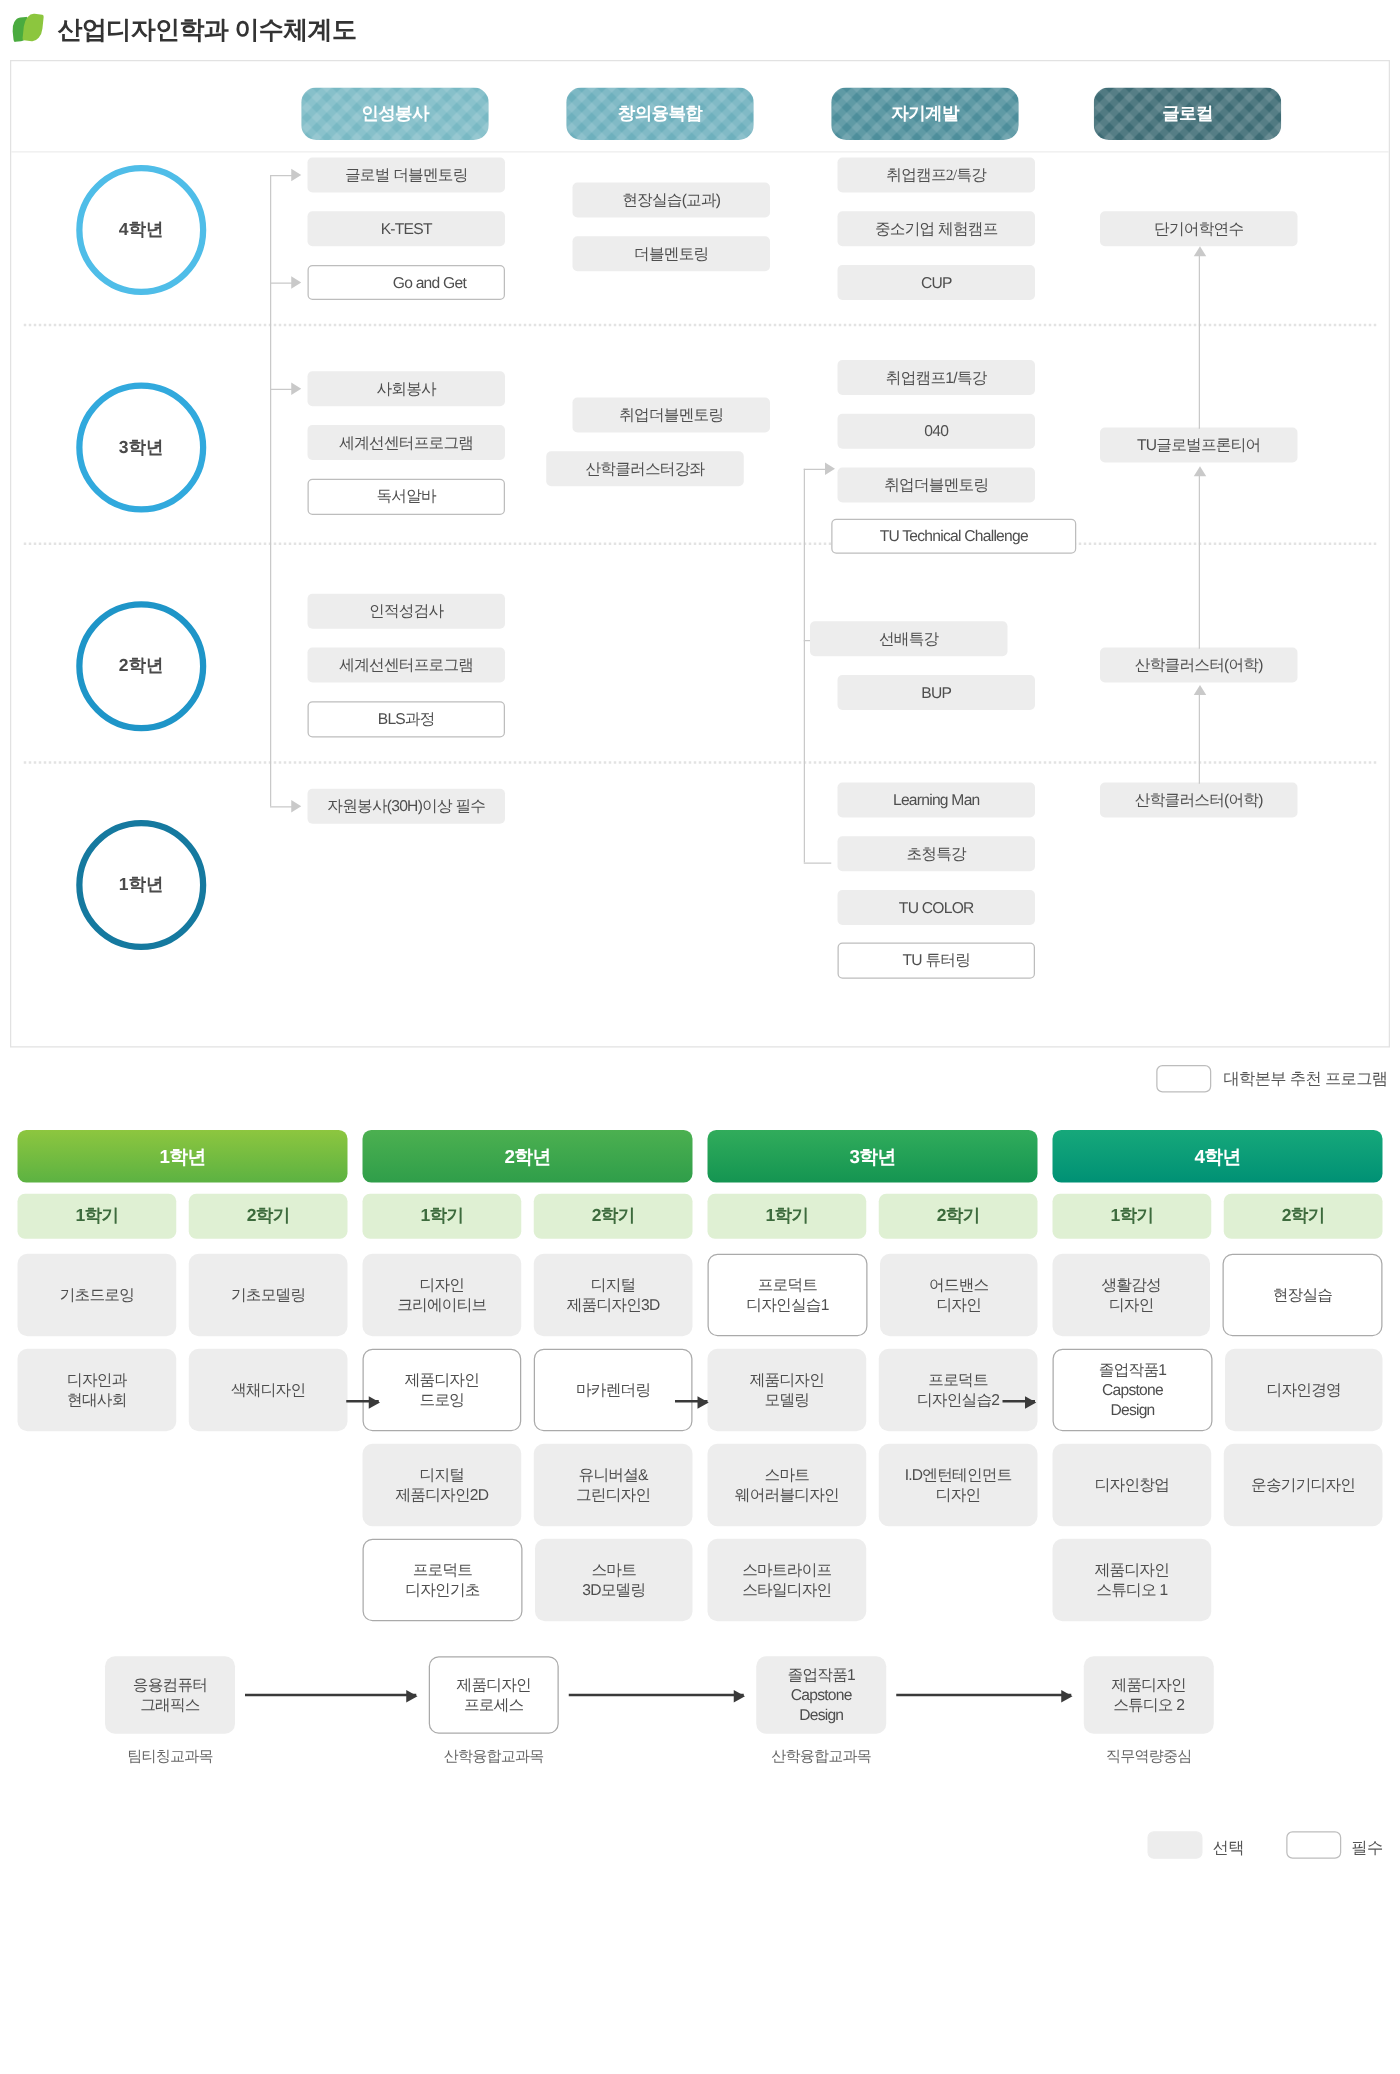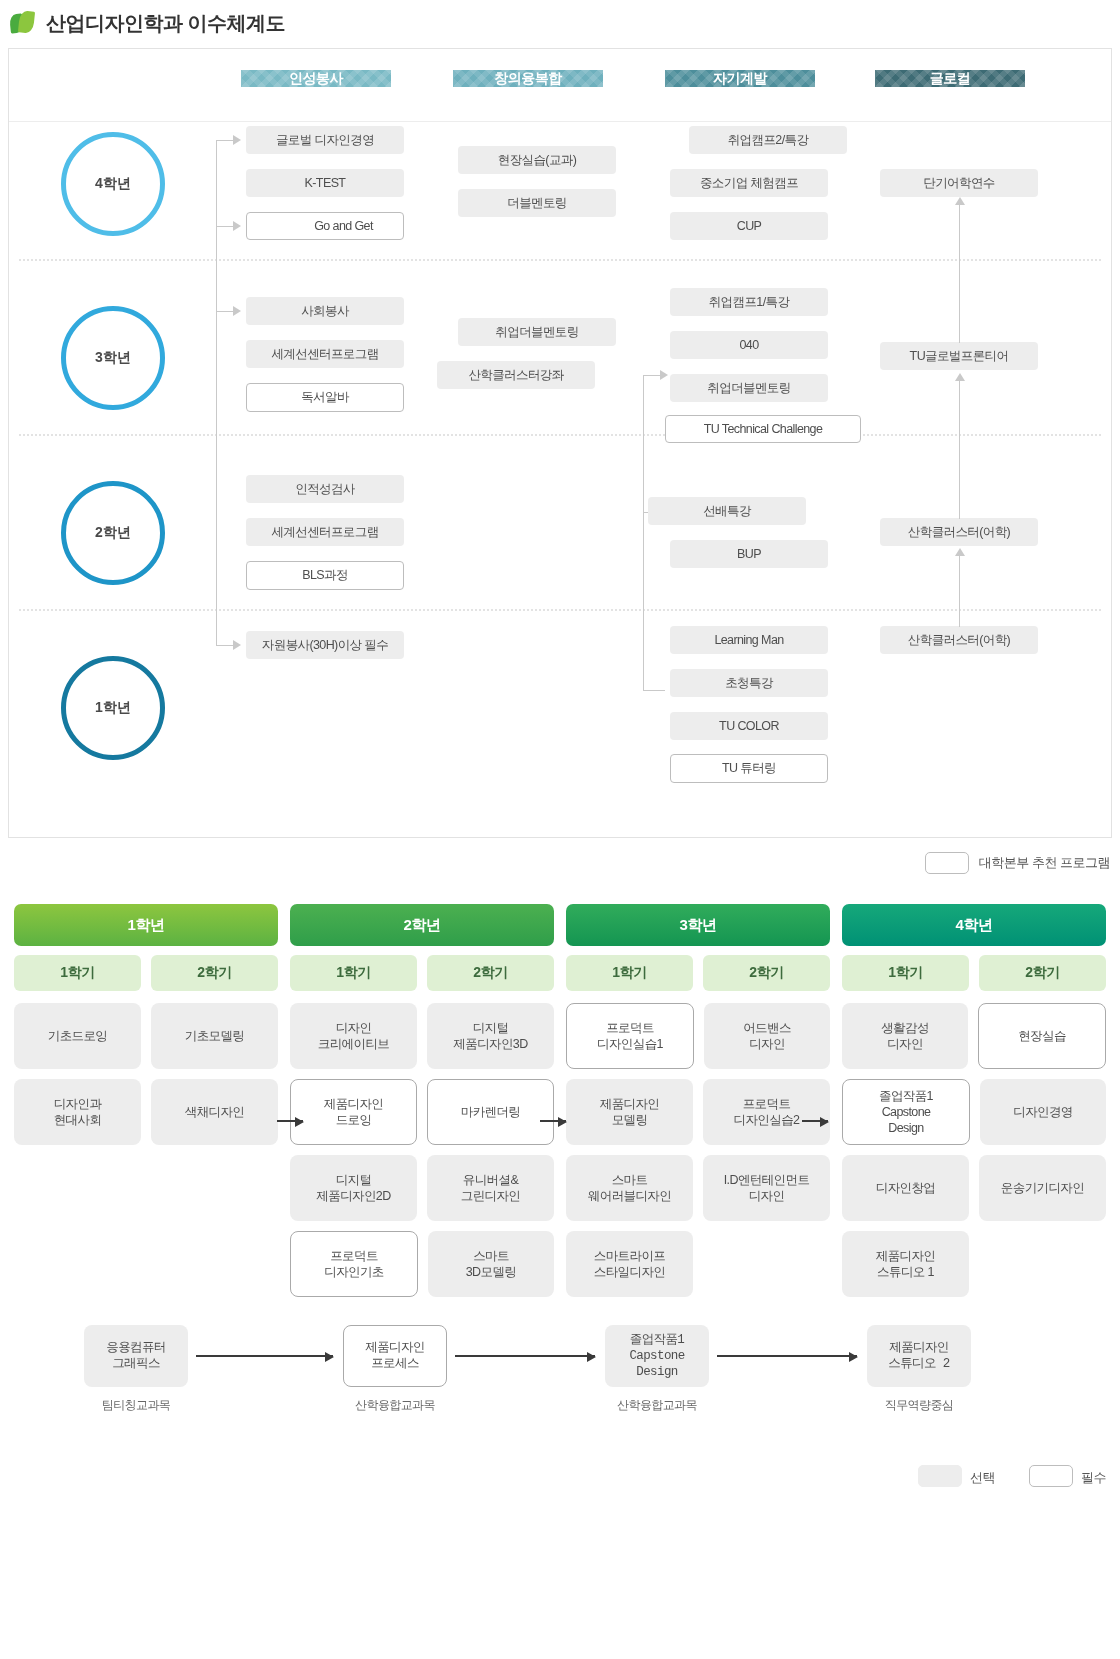--- a/index.html
+++ b/index.html
@@ -24,21 +24,21 @@
   .matrix {
     position: relative;
     margin: 8px 8px 0 8px;
     border: 1px solid #e2e2e2;
     background: #fff;
     height: 790px;
   }
   .matrix-head { position: relative; height: 73px; border-bottom: 1px solid #ededed; }
   .cat-pill {
     position: absolute; top: 21px;
-    width: 150px; height: 17px; border-radius: 0;
+    width: 150px; height: 42px; border-radius: 12px;
     color: #fff; font-size: 14px; font-weight: bold; letter-spacing: -0.5px;
     display: flex; align-items: center; justify-content: center;
     background-image:
       linear-gradient(135deg, rgba(255,255,255,.13) 25%, transparent 25%, transparent 50%, rgba(255,255,255,.13) 50%, rgba(255,255,255,.13) 75%, transparent 75%),
       linear-gradient(45deg, rgba(255,255,255,.10) 25%, transparent 25%, transparent 50%, rgba(255,255,255,.10) 50%, rgba(255,255,255,.10) 75%, transparent 75%);
     background-size: 16px 16px;
   }
   .cat-0 { left: 232px; background-color: #79b9c4; }
   .cat-1 { left: 444px; background-color: #6eb0bd; }
   .cat-2 { left: 656px; background-color: #4d8e9b; }
@@ -128,21 +128,21 @@
     position: absolute; height: 0; border-top: 2px solid #3a3a3a;
   }
   .flow-arrow::after {
     content: ""; position: absolute; right: -1px; top: -5px;
     width: 0; height: 0;
     border-top: 5px solid transparent; border-bottom: 5px solid transparent;
     border-left: 9px solid #3a3a3a;
   }
 
   
-  .bottomflow { position: relative; height: 130px; margin: 28px 14px 0 14px; font-family: Liberation Mono, monospace; }
+  .bottomflow { position: relative; height: 130px; margin: 28px 14px 0 14px; }
   .bf-box {
     position: absolute; top: 0; width: 104px; height: 62px; border-radius: 8px;
     display: flex; align-items: center; justify-content: center; text-align: center;
     font-size: 12.5px; line-height: 1.3; color: #4d4d4d; letter-spacing: -0.6px;
   }
   .bf-box.sel { background: #ededed; }
   .bf-box.req { background: #fff; border: 1.5px solid #aaaaaa; }
   .bf-cap { position: absolute; top: 72px; width: 150px; text-align: center;
      font-size: 12px; color: #666; letter-spacing: -0.6px; }
   .bf-arrow { position: absolute; top: 30px; height: 0; border-top: 2px solid #3a3a3a; }
@@ -192,21 +192,21 @@
 
     <div class="conn h" style="left:207px; top:18px;  width:20px;"></div>
     <div class="arrow-r" style="left:224px; top:13px;"></div>
     <div class="conn h" style="left:207px; top:104px; width:20px;"></div>
     <div class="arrow-r" style="left:224px; top:99px;"></div>
     <div class="conn h" style="left:207px; top:189px; width:20px;"></div>
     <div class="arrow-r" style="left:224px; top:184px;"></div>
     <div class="conn h" style="left:207px; top:523px; width:20px;"></div>
     <div class="arrow-r" style="left:224px; top:518px;"></div>
 
-    <div class="cell fill" style="left:237px; top:4px;">글로벌 디자인경영</div>
+    <div class="cell fill" style="left:237px; top:4px;">글로벌 더블멘토링</div>
     <div class="cell fill" style="left:237px; top:47px;">K-TEST</div>
     <div class="cell outline" style="left:237px; top:90px;padding-left:41px;">Go and Get</div>
 
     <div class="cell fill" style="left:237px; top:175px;">사회봉사</div>
     <div class="cell fill" style="left:237px; top:218px;">세계선센터프로그램</div>
     <div class="cell outline" style="left:237px; top:261px;">독서알바</div>
 
     <div class="cell fill" style="left:237px; top:353px;">인적성검사</div>
     <div class="cell fill" style="left:237px; top:396px;">세계선센터프로그램</div>
     <div class="cell outline" style="left:237px; top:439px;">BLS과정</div>
@@ -218,21 +218,21 @@
     <div class="cell fill" style="left:449px; top:196px;">취업더블멘토링</div>
     <div class="cell fill" style="left:428px; top:239px;">산학클러스터강좌</div>
 
     <div class="conn v" style="left:634px; top:253px; height:315px;"></div>
     <div class="conn h" style="left:634px; top:253px; width:20px;"></div>
     <div class="arrow-r" style="left:651px; top:248px;"></div>
     <div class="conn h" style="left:634px; top:390px; width:22px;"></div>
     <div class="arrow-r" style="left:653px; top:385px;"></div>
     <div class="conn h" style="left:634px; top:568px; width:22px;"></div>
 
-    <div class="cell fill" style="left:680px; top:4px;">취업캠프2/특강</div>
+    <div class="cell fill" style="left:661px; top:4px;font-family:Liberation Serif, serif;">취업캠프2/특강</div>
     <div class="cell fill" style="left:661px; top:47px;">중소기업 체험캠프</div>
     <div class="cell fill" style="left:661px; top:90px;">CUP</div>
 
     <div class="cell fill" style="left:661px; top:166px;">취업캠프1/특강</div>
     <div class="cell fill" style="left:661px; top:209px;">040</div>
     <div class="cell fill" style="left:661px; top:252px;">취업더블멘토링</div>
     <div class="cell outline wide" style="left:656px; top:293px;">TU Technical Challenge</div>
 
     <div class="cell fill" style="left:639px; top:375px;">선배특강</div>
     <div class="cell fill" style="left:661px; top:418px;">BUP</div>

